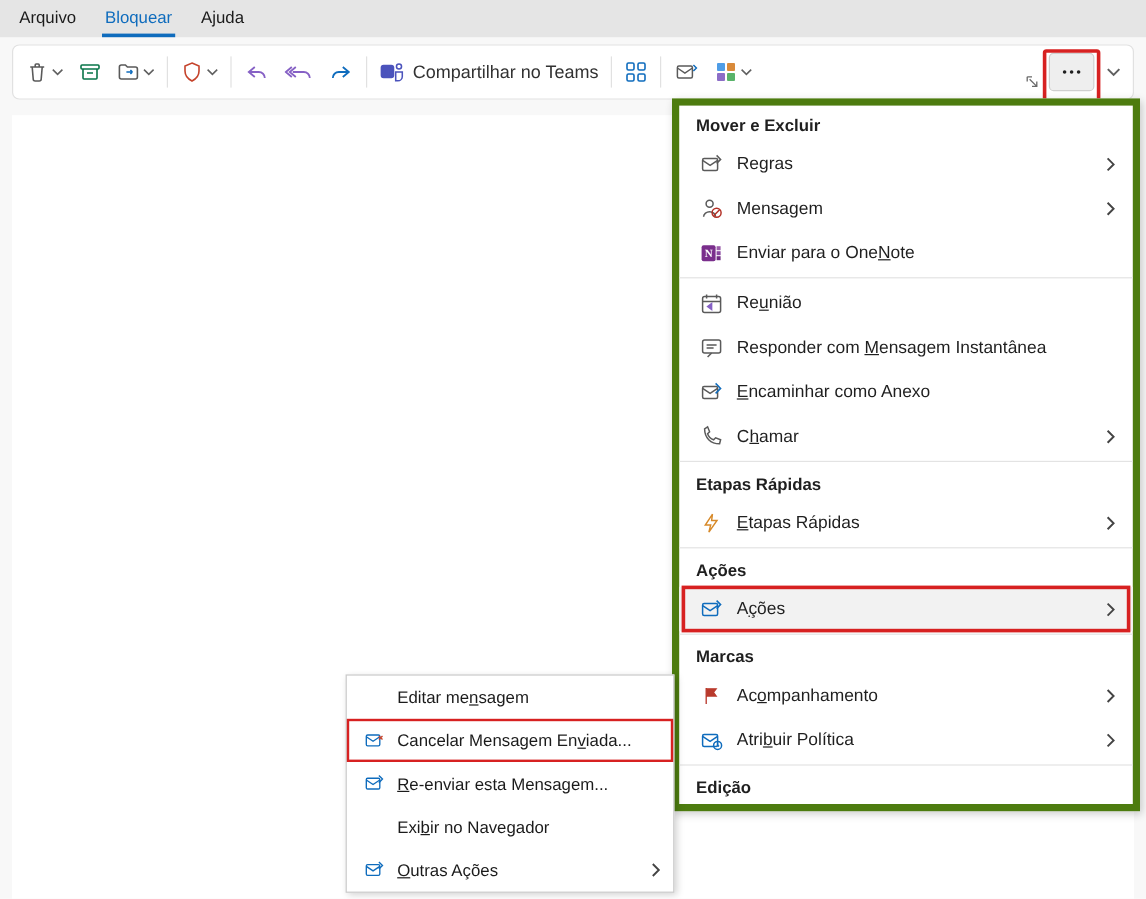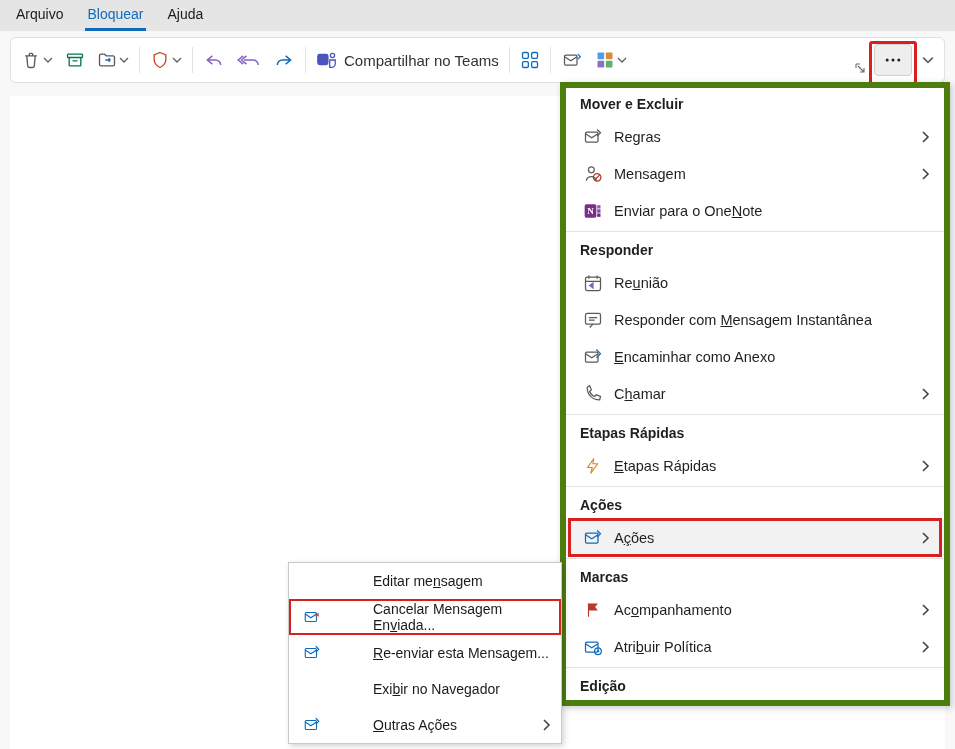--- a/index.html
+++ b/index.html
@@ -119,21 +119,20 @@
   }
   .submenu .micon {
     width: 26px;
     display: flex;
     justify-content: center;
     margin-right: 6px;
   }
   .submenu .mlabel {
     flex: 1;
     font-size: 14px;
-    margin-left: 42px;
   }
   .submenu .marrow {
     margin-left: auto;
   }
   .submenu .red-box {
     position: absolute;
     border: 2.5px solid #d72121;
     left: 0; right: 0; top: 0; bottom: 0;
     pointer-events: none;
   }
@@ -389,21 +388,20 @@
         <text x="9" y="16" text-anchor="middle" fill="#fff" font-size="11" font-weight="700" font-family="Segoe UI">N</text>
         <rect x="17" y="5" width="4" height="4" fill="#9b5caa"></rect>
           <rect x="17" y="10" width="4" height="4" fill="#8946a0"></rect>
           <rect x="17" y="15" width="4" height="4" fill="#6f2a82"></rect>
       </svg>
     </span>
     <span class="blabel">Enviar para o One<span class="u">N</span>ote</span>
   </div>
 
   <div class="sep"></div>
-  <div class="section-header">Responder</div>
 
   <div class="bitem">
     <span class="bicon">
       <svg width="20" height="20" viewBox="0 0 24 24" fill="none" stroke="#5a5a5a" stroke-width="1.5">
         <rect x="3" y="5" width="18" height="16" rx="2"></rect>
           <path d="M7 3v4M17 3v4M3 10h18"></path>
           <path d="M8 15l4-3v6z" fill="#8661c5" stroke="#8661c5"></path>
       </svg>
     </span>
     <span class="blabel">Re<span class="u">u</span>nião</span>

